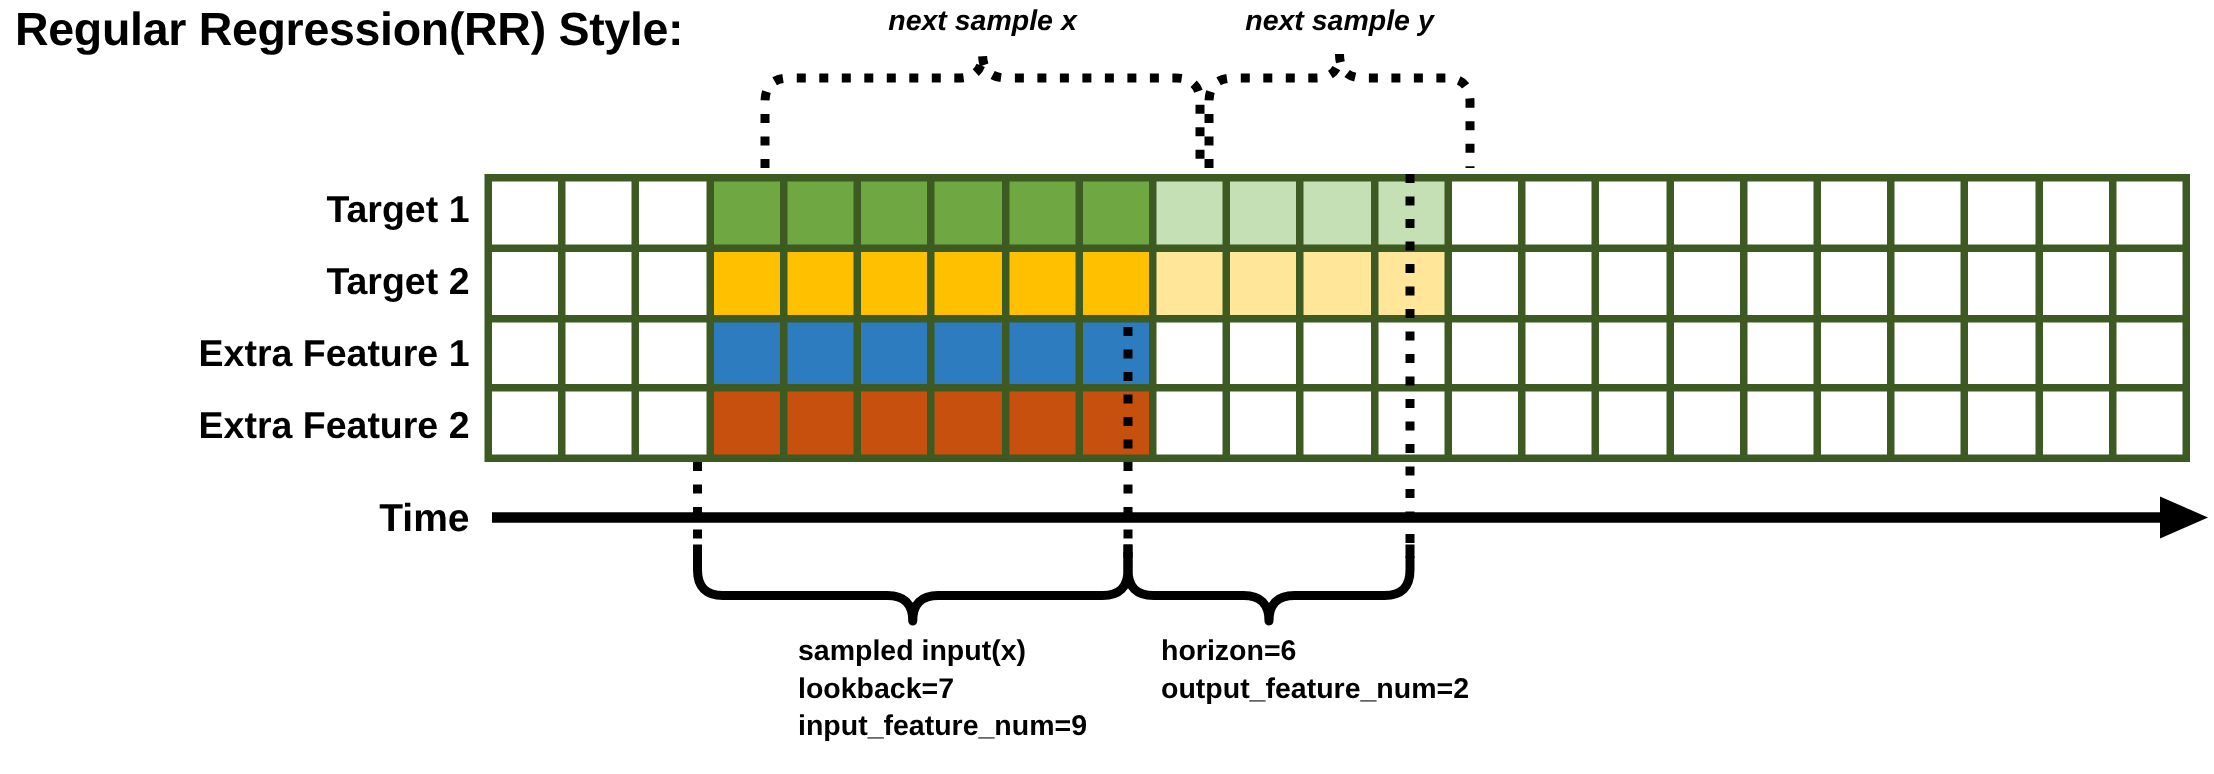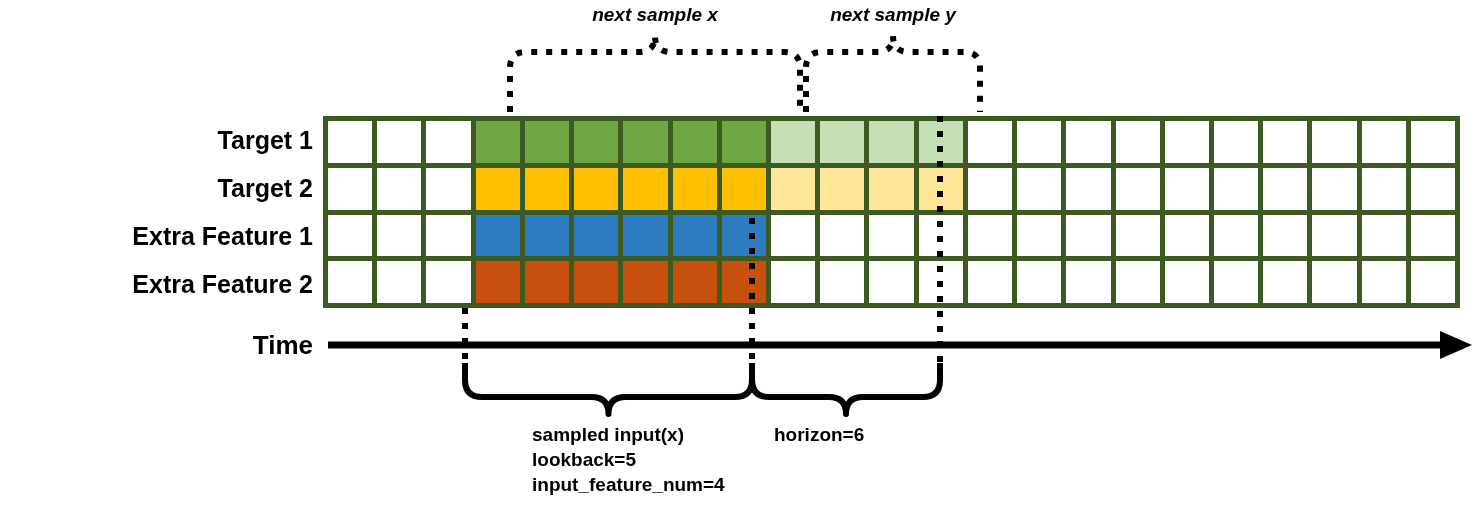--- a/index.html
+++ b/index.html
@@ -56,20 +56,21 @@
   #note-output{left:774px;top:422px;}
 
   svg{display:block;overflow:visible;}
   #overlay{left:0;top:0;width:1476px;height:516px;pointer-events:none;}
 </style>
 </head>
 <body>
 
 <div id="stage">
 
+  <div class="abs" id="page-title">Regular Regression(RR) Style:</div>
 
   <div class="abs sample-label" style="left:555px;top:4px;width:200px;">next sample x</div>
   <div class="abs sample-label" style="left:793px;top:4px;width:200px;">next sample y</div>
 
   <div class="abs row-label" style="top:116px;">Target 1</div>
   <div class="abs row-label" style="top:164px;">Target 2</div>
   <div class="abs row-label" style="top:212px;">Extra Feature 1</div>
   <div class="abs row-label" style="top:260px;">Extra Feature 2</div>
 
   <div class="abs" id="time-label">Time</div>
@@ -170,22 +171,22 @@
         <div class="cell" style="background: rgb(255, 255, 255);"></div>
         <div class="cell" style="background: rgb(255, 255, 255);"></div>
         <div class="cell" style="background: rgb(255, 255, 255);"></div>
         <div class="cell" style="background: rgb(255, 255, 255);"></div>
         <div class="cell" style="background: rgb(255, 255, 255);"></div>
         <div class="cell" style="background: rgb(255, 255, 255);"></div>
         <div class="cell" style="background: rgb(255, 255, 255);"></div>
       </div>
     </div>
 
-  <div class="abs note" id="note-input"><div>sampled input(x)</div><div>lookback=5</div><div>input_feature_num=4</div></div>
-  <div class="abs note" id="note-output"><div>horizon=6</div></div>
+  <div class="abs note" id="note-input"><div>sampled input(x)</div><div>lookback=7</div><div>input_feature_num=9</div></div>
+  <div class="abs note" id="note-output"><div>horizon=6</div><div>output_feature_num=2</div></div>
 
   <svg class="abs" id="overlay" viewBox="0 0 1476 516">
     <g id="overlay-guides">
         <line x1="465" y1="308" x2="465" y2="372" stroke="#000" stroke-width="6" stroke-dasharray="6 9" stroke-linecap="butt"></line>
         <line x1="752" y1="218" x2="752" y2="372" stroke="#000" stroke-width="6" stroke-dasharray="6 9" stroke-linecap="butt"></line>
         <line x1="940" y1="116" x2="940" y2="372" stroke="#000" stroke-width="6" stroke-dasharray="6 9" stroke-linecap="butt"></line>
       </g>
     <g id="overlay-topbraces">
         <path d="M 510 112 L 510 68 Q 510 52 526 52 L 639 52 Q 655 52 655 36 Q 655 52 671 52 L 784 52 Q 800 52 800 68 L 800 112" fill="none" stroke="#000" stroke-width="6" stroke-dasharray="6 9" stroke-linecap="butt"></path>
         <path d="M 806 112 L 806 68 Q 806 52 822 52 L 877 52 Q 893 52 893 36 Q 893 52 909 52 L 964 52 Q 980 52 980 68 L 980 112" fill="none" stroke="#000" stroke-width="6" stroke-dasharray="6 9" stroke-linecap="butt"></path>

